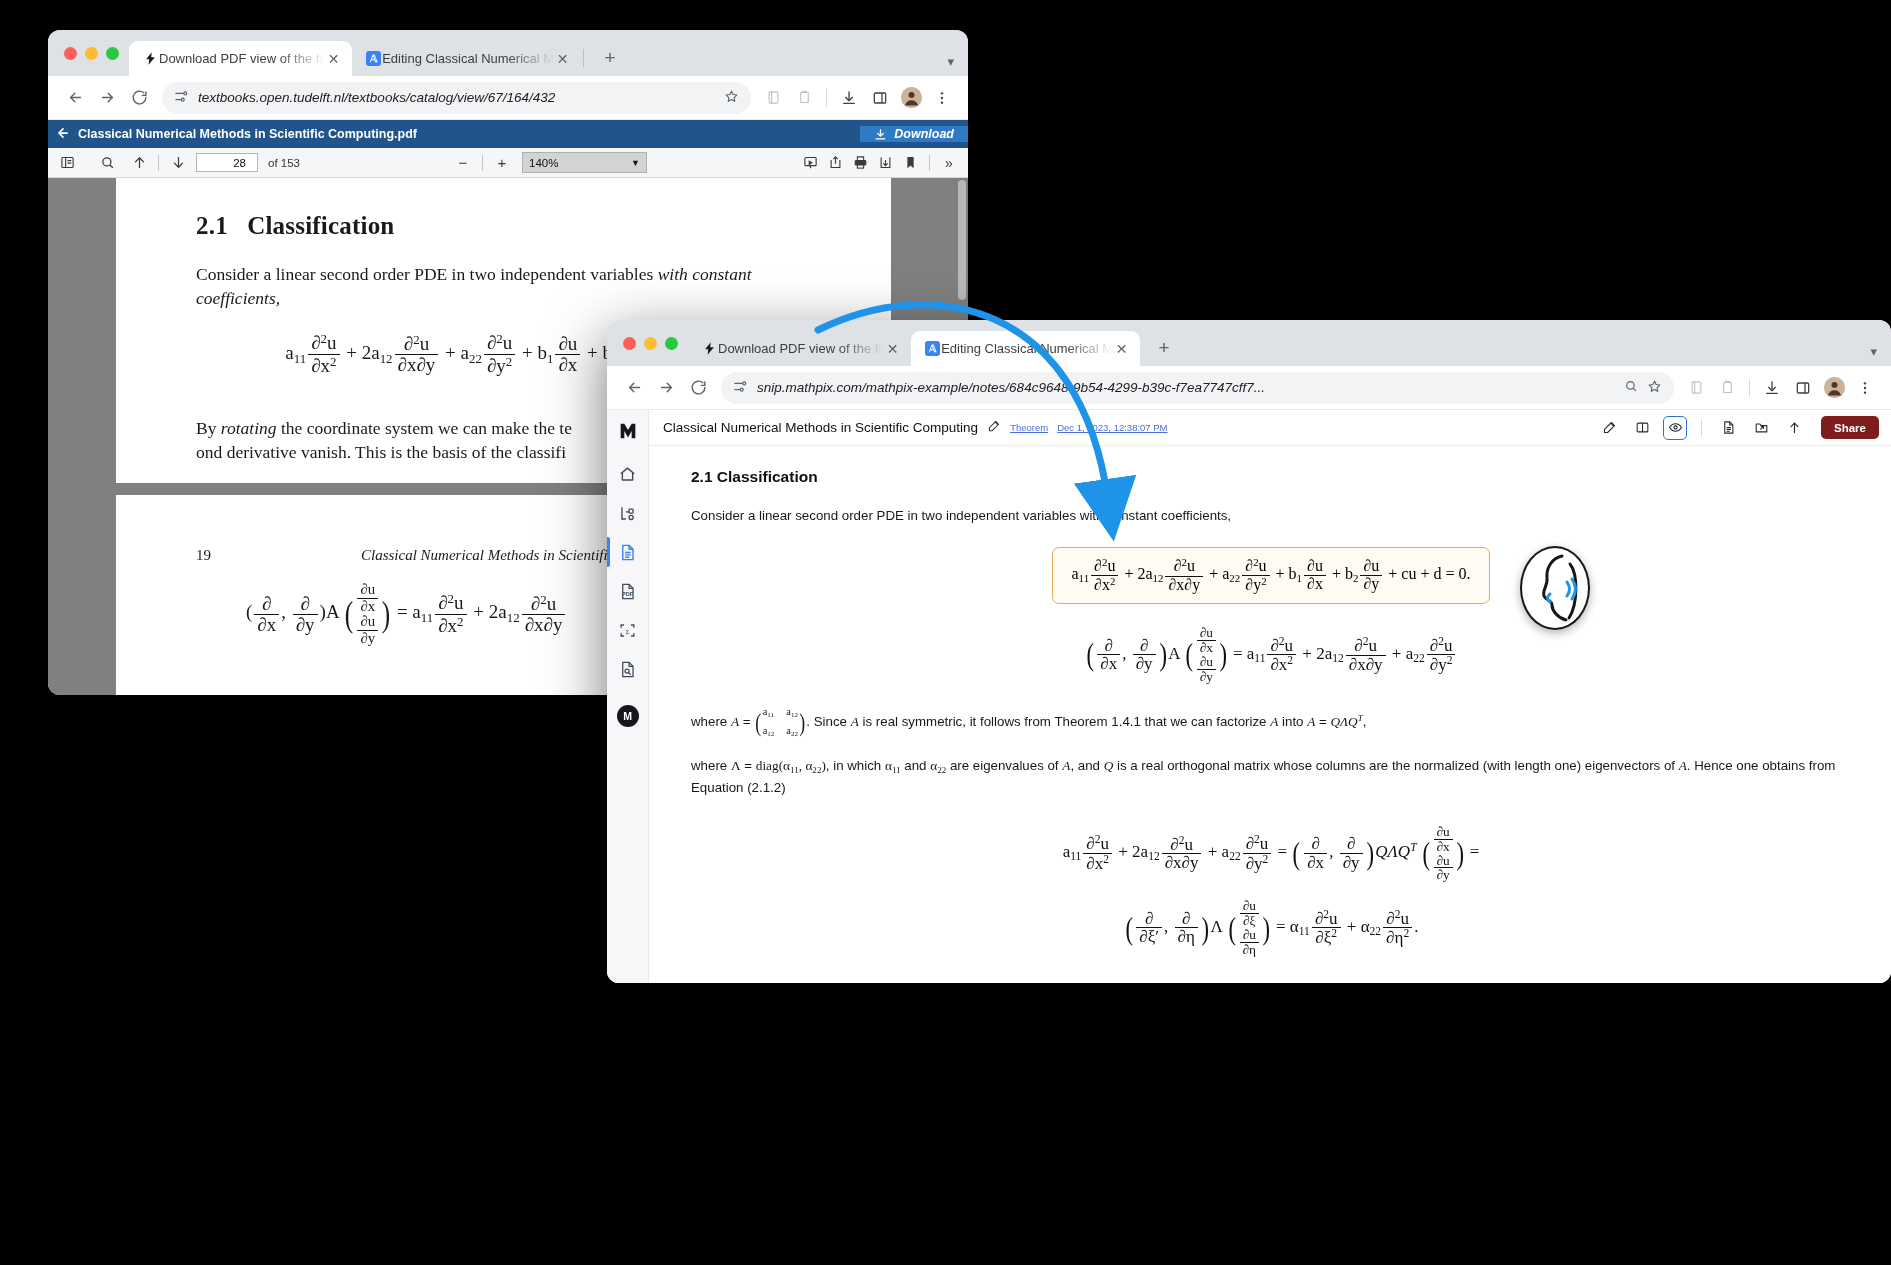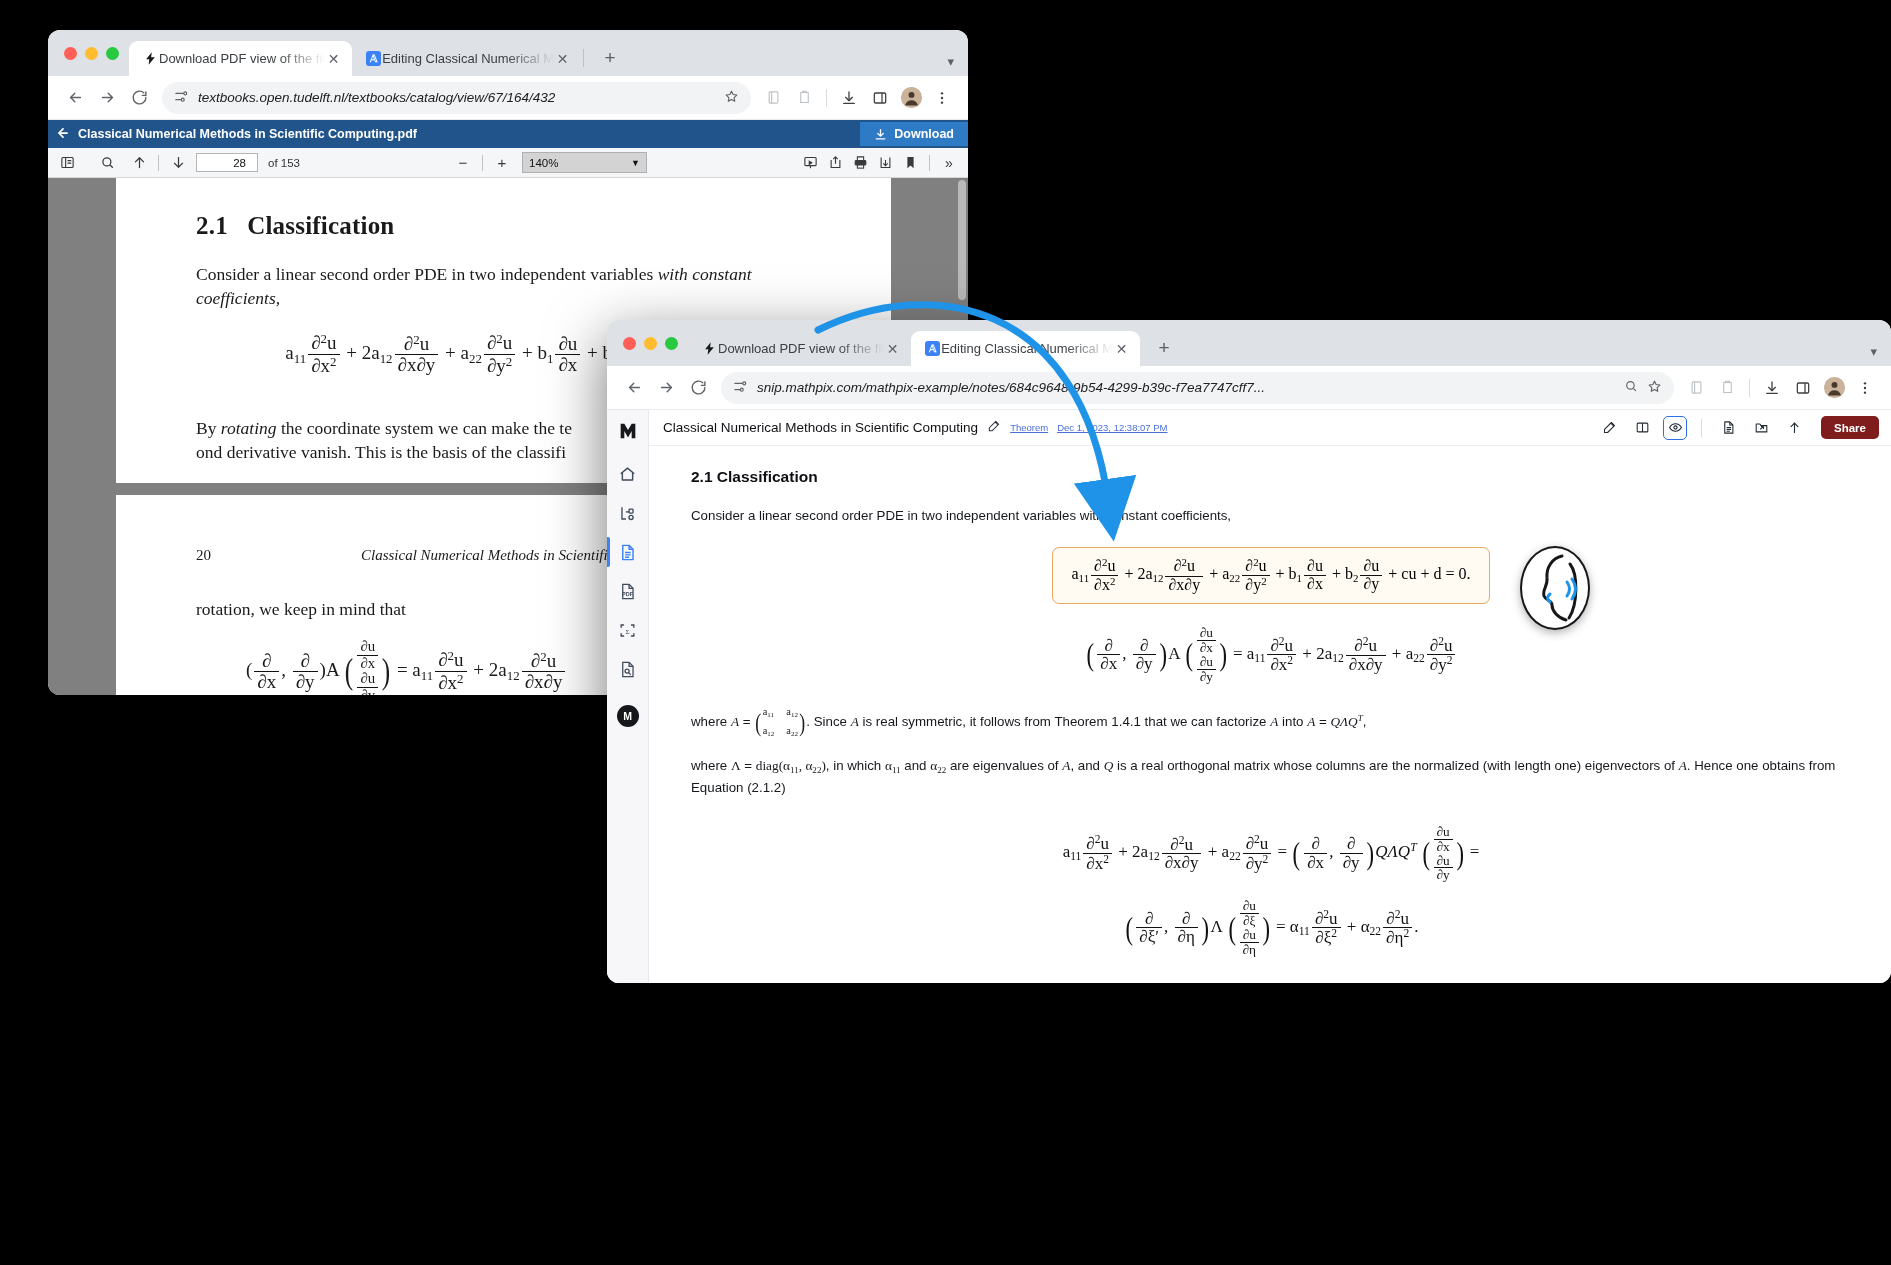--- a/index.html
+++ b/index.html
@@ -77,23 +77,23 @@
   
   #win-pdf { left:48px; top:30px; width:920px; height:665px; }
   .pdfbar {
     height: 28px; background:#21548a;
     display:flex; align-items:center;
     color:#fff; font-size:12.5px; font-weight:bold;
   }
   .pdfbar .back { width:30px; text-align:center; font-size:14px; }
   .pdfbar .fname { flex:1; }
   .dlbtn {
-    background:#2e7ac4; height:24px; padding:0 14px;
+    background:#2e7ac4; height:16px; padding:0 14px;
     display:flex; align-items:center; gap:7px;
-    font-size:12.5px; font-weight:bold; color:#fff;
+    font-size:12.5px; font-weight:bold; color:#fff;font-style:italic;
   }
   .pdftools {
     height:30px; background:#f5f6f7; border-bottom:1px solid #d7d7d7;
     display:flex; align-items:center; gap:3px; padding:0 8px;
     font-size:11.5px; color:#333;
   }
   .ptic { width:22px; height:22px; display:flex; align-items:center; justify-content:center; color:#3a3a3a; }
   .pagein {
     width:62px; height:19px; border:1px solid #b6b6b6; background:#fff;
     font-size:11.5px; text-align:right; padding-right:11px; color:#111;
@@ -439,24 +439,23 @@
             ond derivative vanish. This is the basis of the classifi<span style="opacity:0">xxxxxxxxx</span>
           </div>
         </div>
       </div>
 
       <div class="pdfgap"></div>
 
       <div class="pdfpage p2">
         <div style="padding:52px 52px 0 80px;">
           <div style="display:flex; align-items:baseline;">
-            <span class="bk bk-run">20</span>
+            <span class="bk bk-run">19</span>
             <span class="bk bk-run it" style="margin-left:150px;">Classical Numerical Methods in Scientific Computing</span>
           </div>
-          <div class="bk bk-p" style="margin-top:33px;">rotation, we keep in mind that</div>
           <div class="bk bk-eq" style="margin-top:18px; text-align:left; padding-left:50px;">
             <span class="mathser" style="font-size:19px;">
               (<span class="frac"><span class="num">∂</span><span class="den">∂x</span></span>,
               <span class="frac"><span class="num">∂</span><span class="den">∂y</span></span>)A
               <span class="paren">(</span><span class="stack2 small"><span class="frac"><span class="num">∂u</span><span class="den">∂x</span></span><br><span class="frac"><span class="num">∂u</span><span class="den">∂y</span></span></span><span class="paren">)</span>
               = a<span class="sub">11</span><span class="frac"><span class="num">∂<span class="sup">2</span>u</span><span class="den">∂x<span class="sup">2</span></span></span>
               + 2a<span class="sub">12</span><span class="frac"><span class="num">∂<span class="sup">2</span>u</span><span class="den">∂x∂y</span></span>
             </span>
           </div>
         </div>

